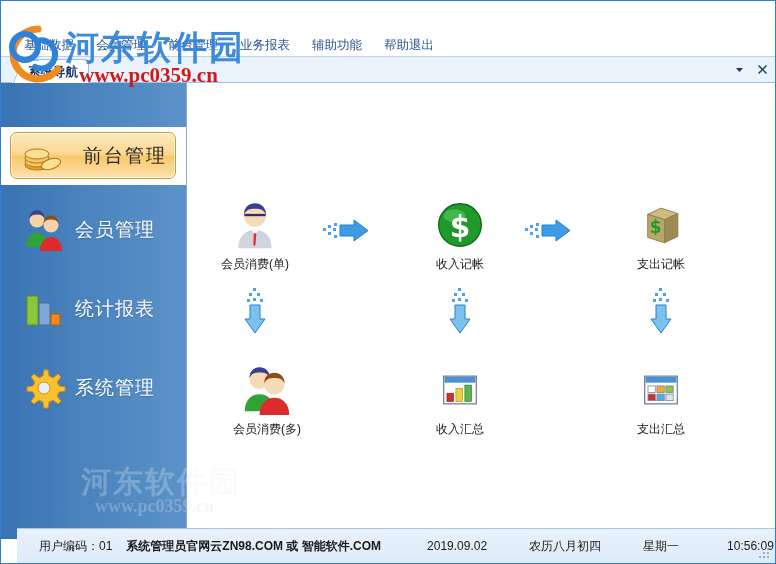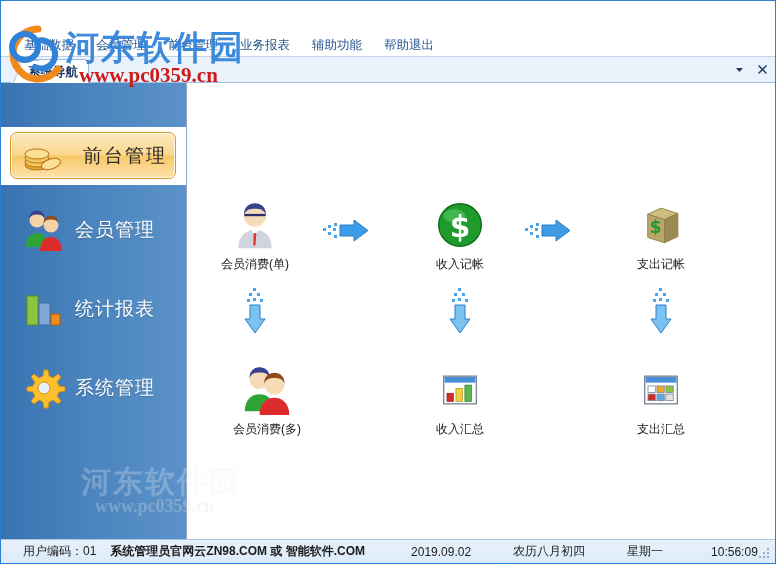--- a/index.html
+++ b/index.html
@@ -144,21 +144,21 @@
   }
   .wf-node .ic{ height:56px; display:flex;align-items:center;justify-content:center; }
   .wf-node .lb{
     font-size:12px; color:#1a1a1a; margin-top:3px; white-space:nowrap;
   }
   .arrow-h{ position:absolute; width:64px; height:30px; }
   .arrow-v{ position:absolute; width:30px; height:54px; }
 
   
   .statusbar{
-    position:absolute; left:0; right:0; bottom:0; height:24px;
+    position:absolute; left:16px; right:0; bottom:0; height:35px;
     background:linear-gradient(to bottom,#e8f1fb 0%,#dcebf9 100%);
     border-top:1px solid #a9c6e2;
     display:flex; align-items:center;
     font-size:12px; color:#1b1b1b;
   }
   .sb-cell{ white-space:nowrap; }
   .sb-usercode{ margin-left:22px; }
   .sb-admin{ margin-left:14px; font-weight:bold; position:relative;}
   .sb-date{ margin-left:46px; }
   .sb-lunar{ margin-left:42px; }

